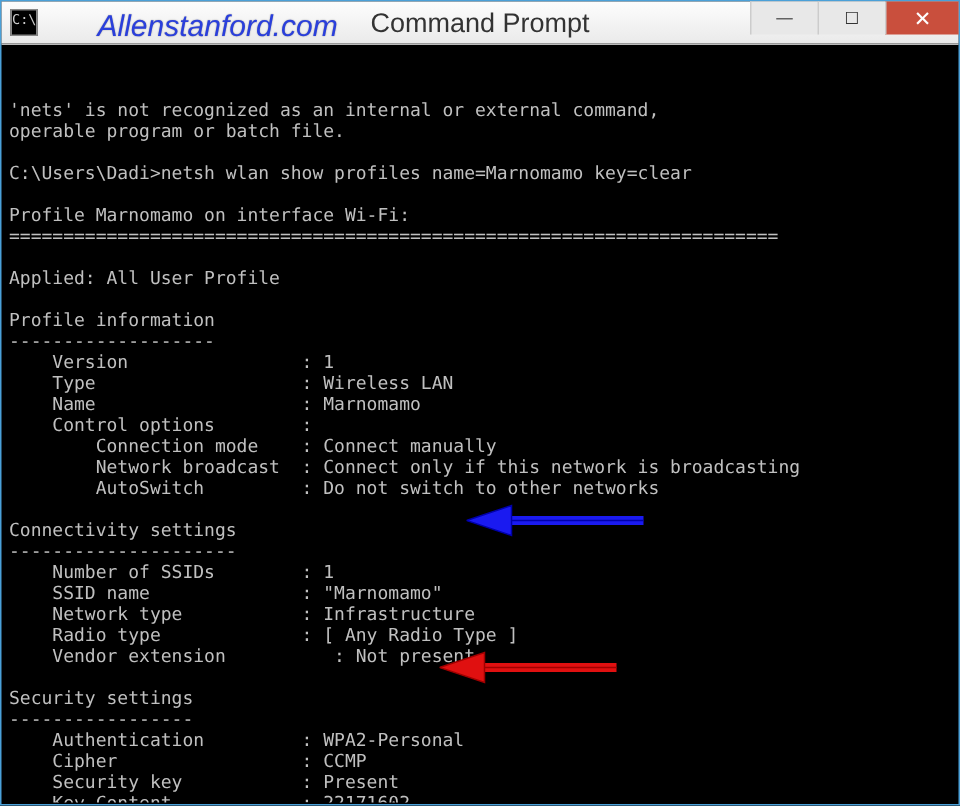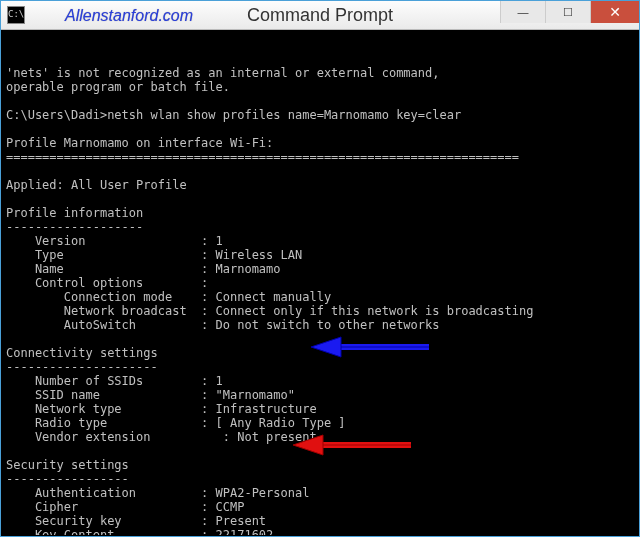--- a/index.html
+++ b/index.html
@@ -90,21 +90,21 @@
     padding: 2px 4px;
     overflow: hidden;
     margin-top: 34px;
   }
   .watermark {
     position: absolute;
     top: 6px;
     left: 64px;
     color: #2a3fdc;
     font-family: "Comic Sans MS", cursive, sans-serif;
-    font-size: 16px;
+    font-size: 20px;
     font-style: italic;
     pointer-events: none;
     text-shadow: 0 0 1px rgba(0,0,0,0.4);
   }
   .arrow {
     position: absolute;
     pointer-events: none;
   }
 </style>
 </head>

